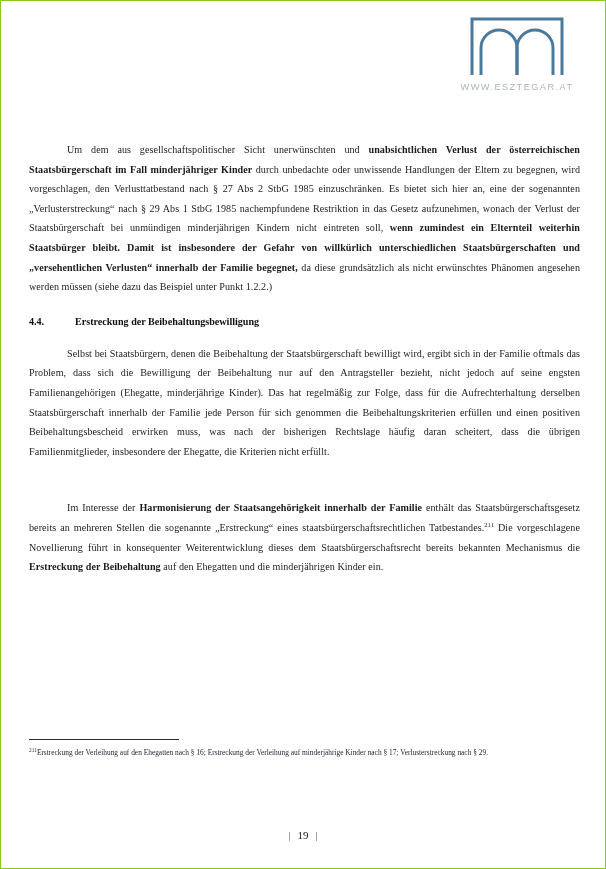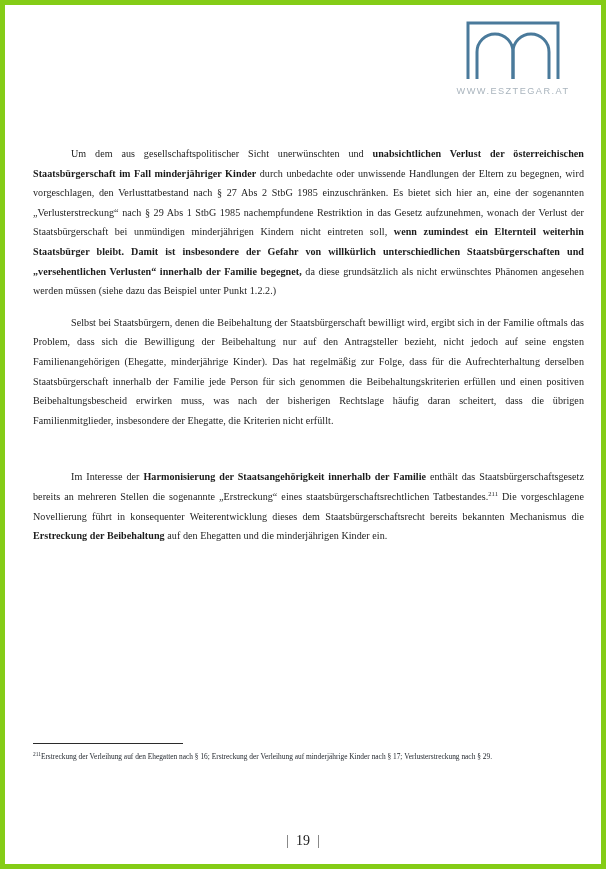--- a/index.html
+++ b/index.html
@@ -9,21 +9,21 @@
   }
   body {
     font-family: "Liberation Serif", "DejaVu Serif", serif;
   }
   .page {
     position: relative;
     width: 606px;
     height: 869px;
     box-sizing: border-box;
     background: #ffffff;
-    border: 5px solid #84cc16;
+    border: 1px solid #84cc16;
     overflow: hidden;
   }
 
   
   .header {
     position: absolute;
     top: 0;
     left: 0;
     right: 0;
     height: 104px;
@@ -117,21 +117,21 @@
     font-size: 5.4px;
   }
 
   
   .page-footer {
     position: absolute;
     left: 0;
     right: 0;
     top: 828px;
     text-align: center;
-    font-size: 14px;
+    font-size: 11px;
     color: #1c1c1c;
   }
   .page-footer .bar {
     color: #5a5a5a;
     padding: 0 7px;
   }
 </style>
 </head>
 <body>
 
@@ -153,20 +153,24 @@
 
   <div class="content">
 
 
     <div class="gap-md"></div>
 
     <p class="para indent">
       <span>Um dem aus gesellschaftspolitischer Sicht unerwünschten und </span><span class="b">unabsichtlichen Verlust der österreichischen Staatsbürgerschaft im Fall minderjähriger Kinder</span><span> durch unbedachte oder unwissende Handlungen der Eltern zu begegnen, wird vorgeschlagen, den Verlusttatbestand nach § 27 Abs 2 StbG 1985 einzuschränken. Es bietet sich hier an, eine der sogenannten „Verlusterstreckung“ nach § 29 Abs 1 StbG 1985 nachempfundene Restriktion in das Gesetz aufzunehmen, wonach der Verlust der Staatsbürgerschaft bei unmündigen minderjährigen Kindern nicht eintreten soll, </span><span class="b">wenn zumindest ein Elternteil weiterhin Staatsbürger bleibt. Damit ist insbesondere der Gefahr von willkürlich unterschiedlichen Staatsbürgerschaften und „versehentlichen Verlusten“ innerhalb der Familie begegnet,</span><span> da diese grundsätzlich als nicht erwünschtes Phänomen angesehen werden müssen (siehe dazu das Beispiel unter Punkt 1.2.2.)</span>
     </p>
 
+    <div class="heading">
+      <span class="heading-num">4.4.</span>
+      <span class="heading-text">Erstreckung der Beibehaltungsbewilligung</span>
+    </div>
 
     <p class="para indent">Selbst bei Staatsbürgern, denen die Beibehaltung der Staatsbürgerschaft bewilligt wird, ergibt sich in der Familie oftmals das Problem, dass sich die Bewilligung der Beibehaltung nur auf den Antragsteller bezieht, nicht jedoch auf seine engsten Familienangehörigen (Ehegatte, minderjährige Kinder). Das hat regelmäßig zur Folge, dass für die Aufrechterhaltung derselben Staatsbürgerschaft innerhalb der Familie jede Person für sich genommen die Beibehaltungskriterien erfüllen und einen positiven Beibehaltungsbescheid erwirken muss, was nach der bisherigen Rechtslage häufig daran scheitert, dass die übrigen Familienmitglieder, insbesondere der Ehegatte, die Kriterien nicht erfüllt.</p>
 
     <div class="gap-lg"></div>
 
     <p class="para indent">
       <span>Im Interesse der </span><span class="b">Harmonisierung der Staatsangehörigkeit innerhalb der Familie</span><span> enthält das Staatsbürgerschaftsgesetz bereits an mehreren Stellen die sogenannte „Erstreckung“ eines staatsbürgerschaftsrechtlichen Tatbestandes.</span><sup>211</sup><span> Die vorgeschlagene Novellierung führt in konsequenter Weiterentwicklung dieses dem Staatsbürgerschaftsrecht bereits bekannten Mechanismus die </span><span class="b">Erstreckung der Beibehaltung</span><span> auf den Ehegatten und die minderjährigen Kinder ein.</span>
     </p>
   </div>
 

